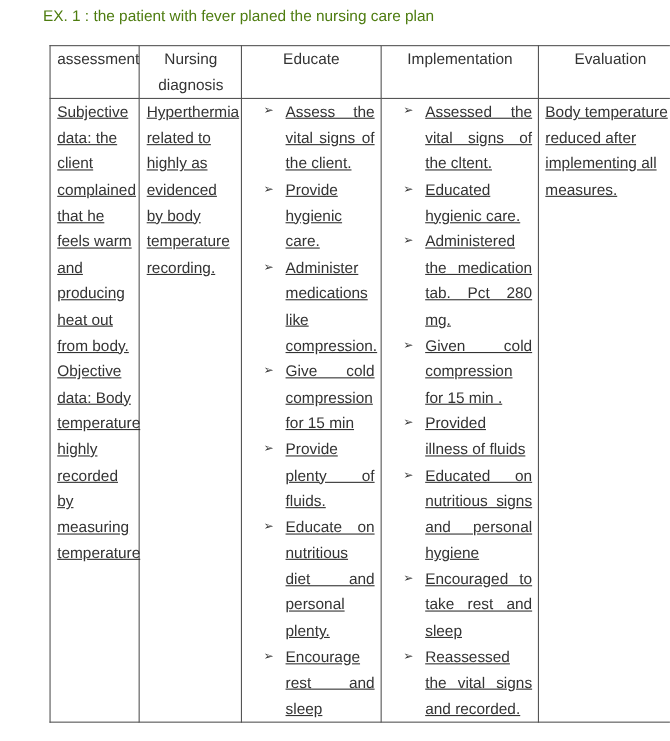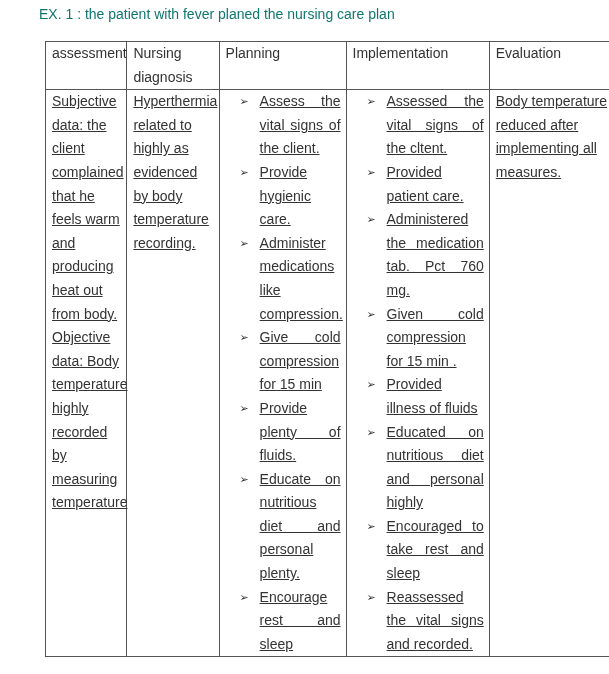--- a/index.html
+++ b/index.html
@@ -2,36 +2,36 @@
 <html><head>
   <meta charset="utf-8">
   <style>
     html, body { margin: 0; padding: 0; background: #ffffff; }
     body {
       width: 609px; height: 674px; overflow: hidden; position: relative;
       font-family: "Liberation Sans", sans-serif; color: #333333;
     }
     .title {
       position: absolute; left: 39px; top: 6px;
-      font-size: 14px; color: #0f766e;
+      font-size: 14px; color: #4d7c0f;
     }
     table.plan {
       position: absolute; left: 45px; top: 41px;
       border-collapse: collapse; table-layout: fixed;
       width: 575px;
       font-size: 14px; line-height: 23.6px;
     }
     table.plan td, table.plan th {
       border: 1px solid #555;
       vertical-align: top;
       padding: 0 5px 0 6px;
       font-weight: normal;
       text-align: left;
     }
-    table.plan th { height: 47px; padding-top: 0; }
+    table.plan th { height: 47px; padding-top: 0; text-align: center; }
     .c1 { width: 75px; }
     .c2 { width: 85px; }
     .c3 { width: 117px; }
     .c4 { width: 132px; }
     .c5 { width: 120px; }
     .just { text-align: justify; }
     ul.bullets { list-style: none; margin: 0; padding: 0; }
     ul.bullets li { position: relative; padding-left: 34px; text-align: justify; }
     ul.bullets li .arrow {
       position: absolute; left: 14px; top: 0; font-size: 11px; color: #333;
@@ -48,46 +48,46 @@
     <col class="c1">
       <col class="c2">
       <col class="c3">
       <col class="c4">
       <col class="c5">
   </colgroup>
   <tbody>
       <tr>
     <th>assessment</th>
     <th>Nursing diagnosis</th>
-    <th>Planning</th>
+    <th>Educate</th>
     <th>Implementation</th>
     <th>Evaluation</th>
   </tr>
   <tr class="body-row">
     <td class="just">Subjective data: the client complained that he feels warm and producing heat out from body. Objective data: Body temperature highly recorded by measuring temperature</td>
     <td class="just">Hyperthermia related to highly as evidenced by body temperature recording.</td>
     <td>
       <ul class="bullets" id="planning-list">
             <li><span class="arrow">➢</span><span>Assess the vital signs of the client.</span></li>
             <li><span class="arrow">➢</span><span>Provide hygienic care.</span></li>
             <li><span class="arrow">➢</span><span>Administer medications like compression.</span></li>
             <li><span class="arrow">➢</span><span>Give cold compression for 15 min</span></li>
             <li><span class="arrow">➢</span><span>Provide plenty of fluids.</span></li>
             <li><span class="arrow">➢</span><span>Educate on nutritious diet and personal plenty.</span></li>
             <li><span class="arrow">➢</span><span>Encourage rest and sleep</span></li>
           </ul>
     </td>
     <td>
       <ul class="bullets" id="implementation-list">
             <li><span class="arrow">➢</span><span>Assessed the vital signs of the cltent.</span></li>
-            <li><span class="arrow">➢</span><span>Provided patient care.</span></li>
-            <li><span class="arrow">➢</span><span>Administered the medication tab. Pct 760 mg.</span></li>
+            <li><span class="arrow">➢</span><span>Educated hygienic care.</span></li>
+            <li><span class="arrow">➢</span><span>Administered the medication tab. Pct 280 mg.</span></li>
             <li><span class="arrow">➢</span><span>Given cold compression for 15 min .</span></li>
             <li><span class="arrow">➢</span><span>Provided illness of fluids</span></li>
-            <li><span class="arrow">➢</span><span>Educated on nutritious diet and personal highly</span></li>
+            <li><span class="arrow">➢</span><span>Educated on nutritious signs and personal hygiene</span></li>
             <li><span class="arrow">➢</span><span>Encouraged to take rest and sleep</span></li>
             <li><span class="arrow">➢</span><span>Reassessed the vital signs and recorded.</span></li>
           </ul>
     </td>
     <td class="just">Body temperature reduced after implementing all measures.</td>
   </tr>
 </tbody>
   </table>
 
 </body></html>

